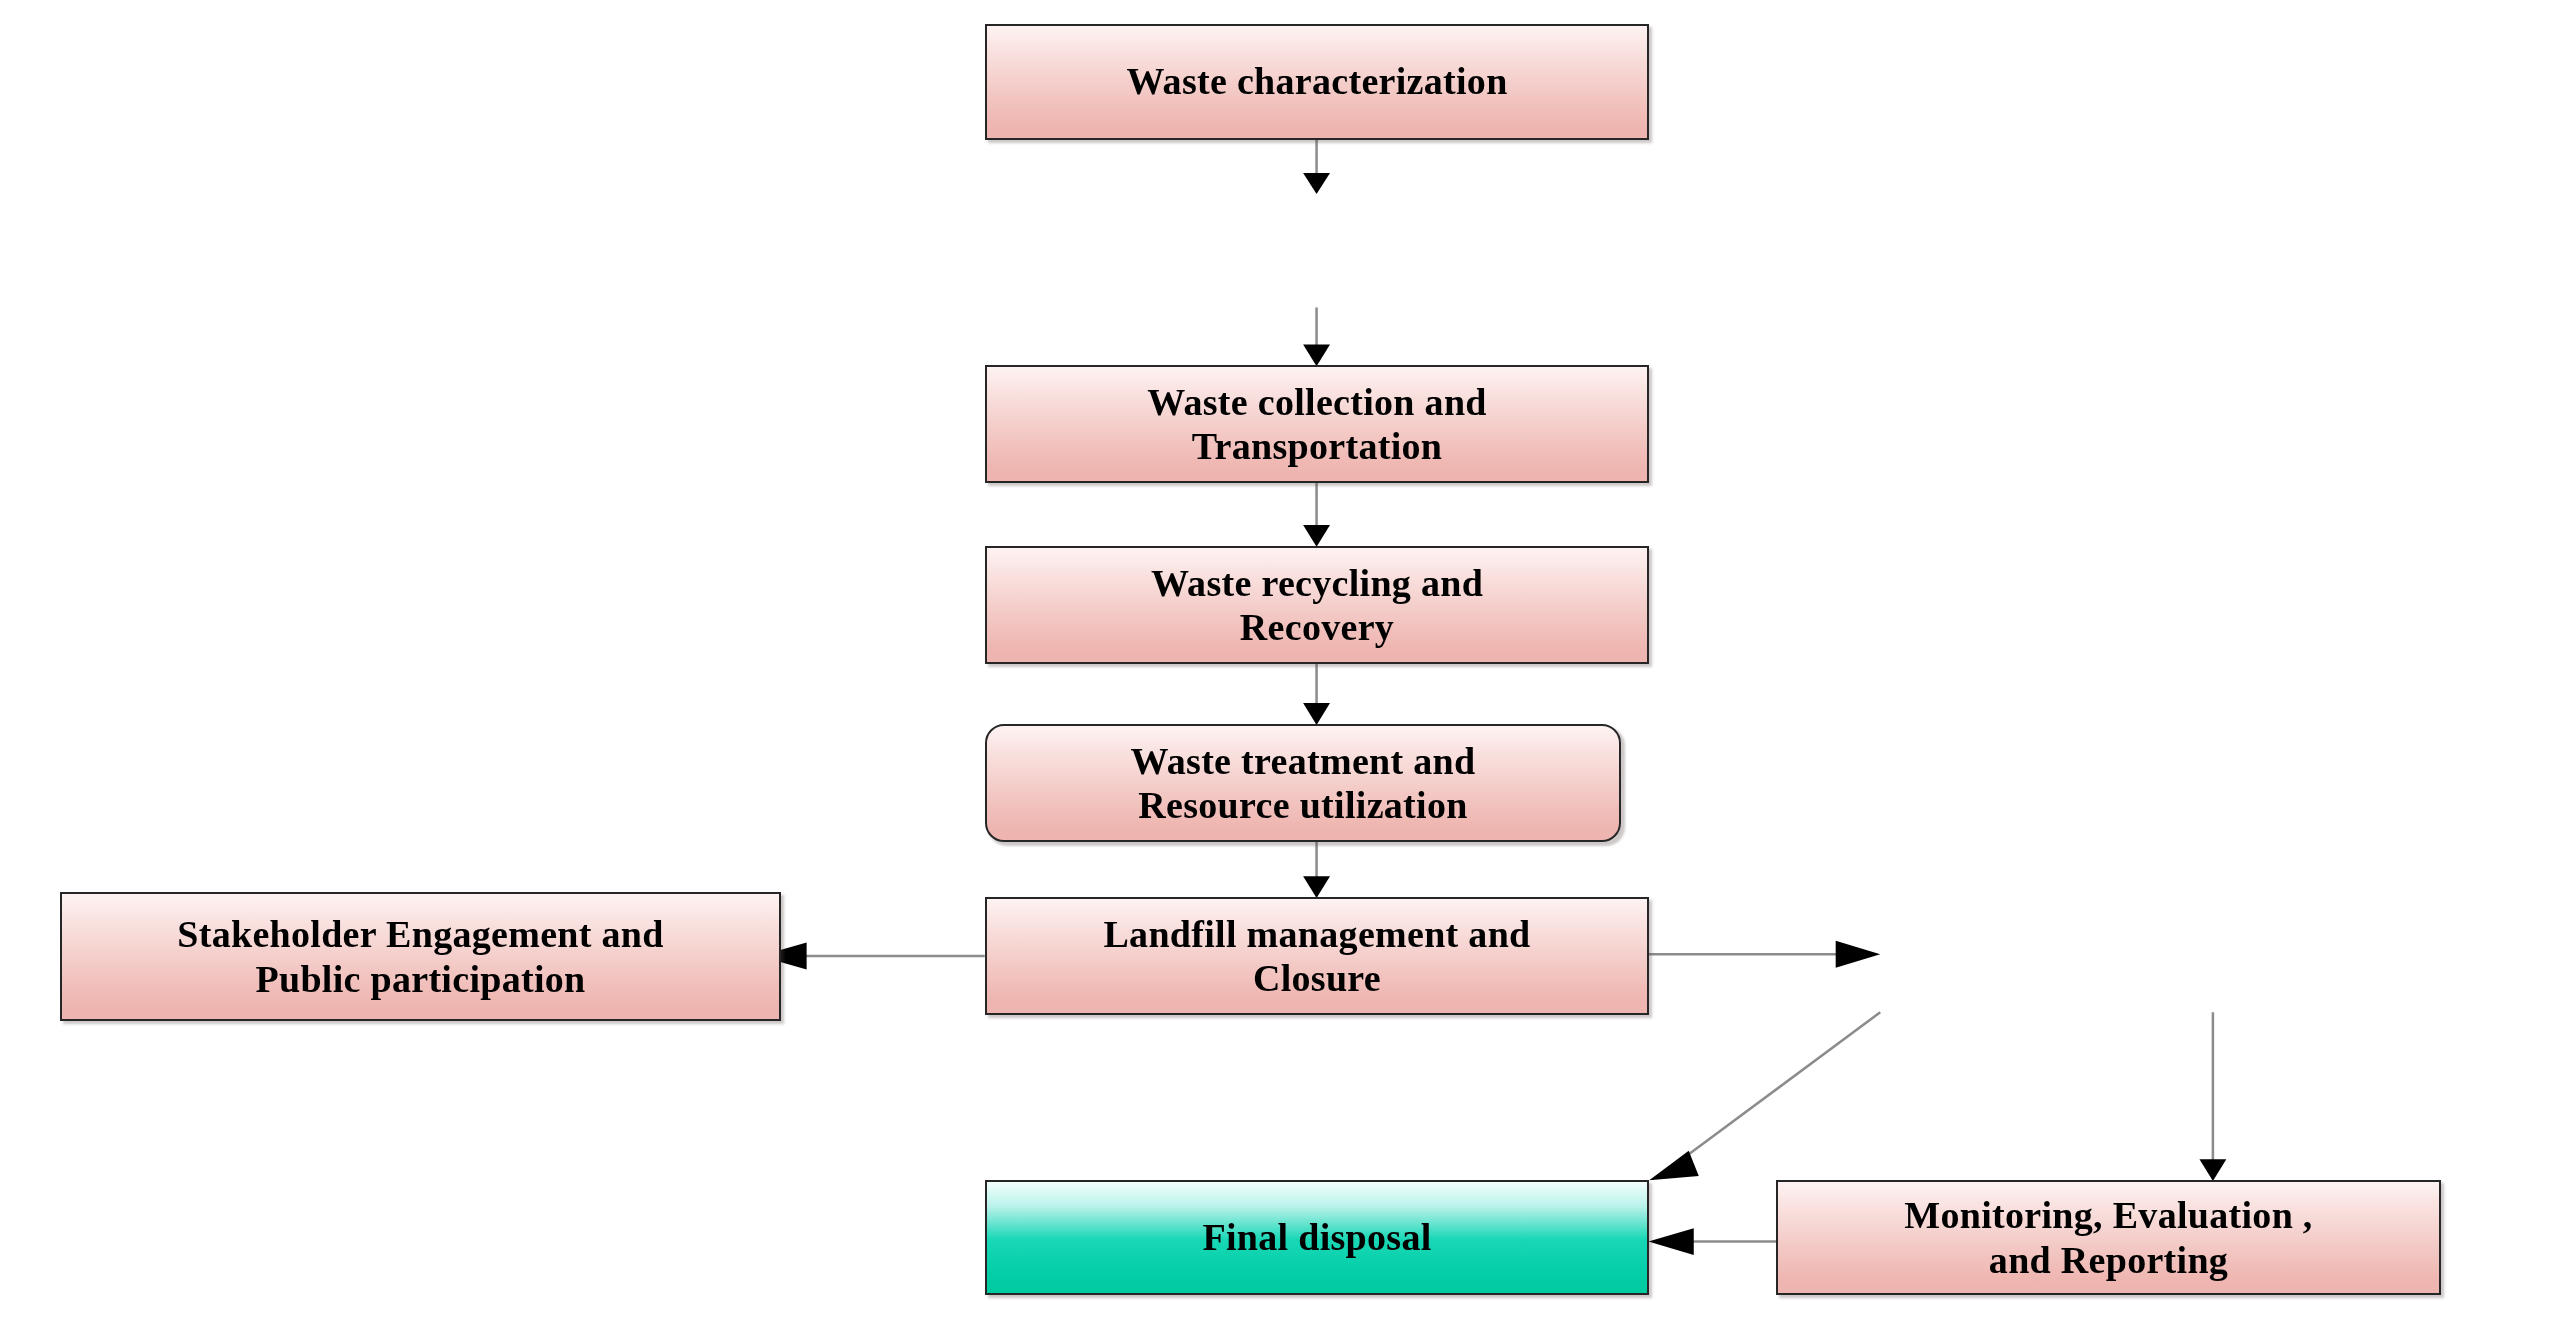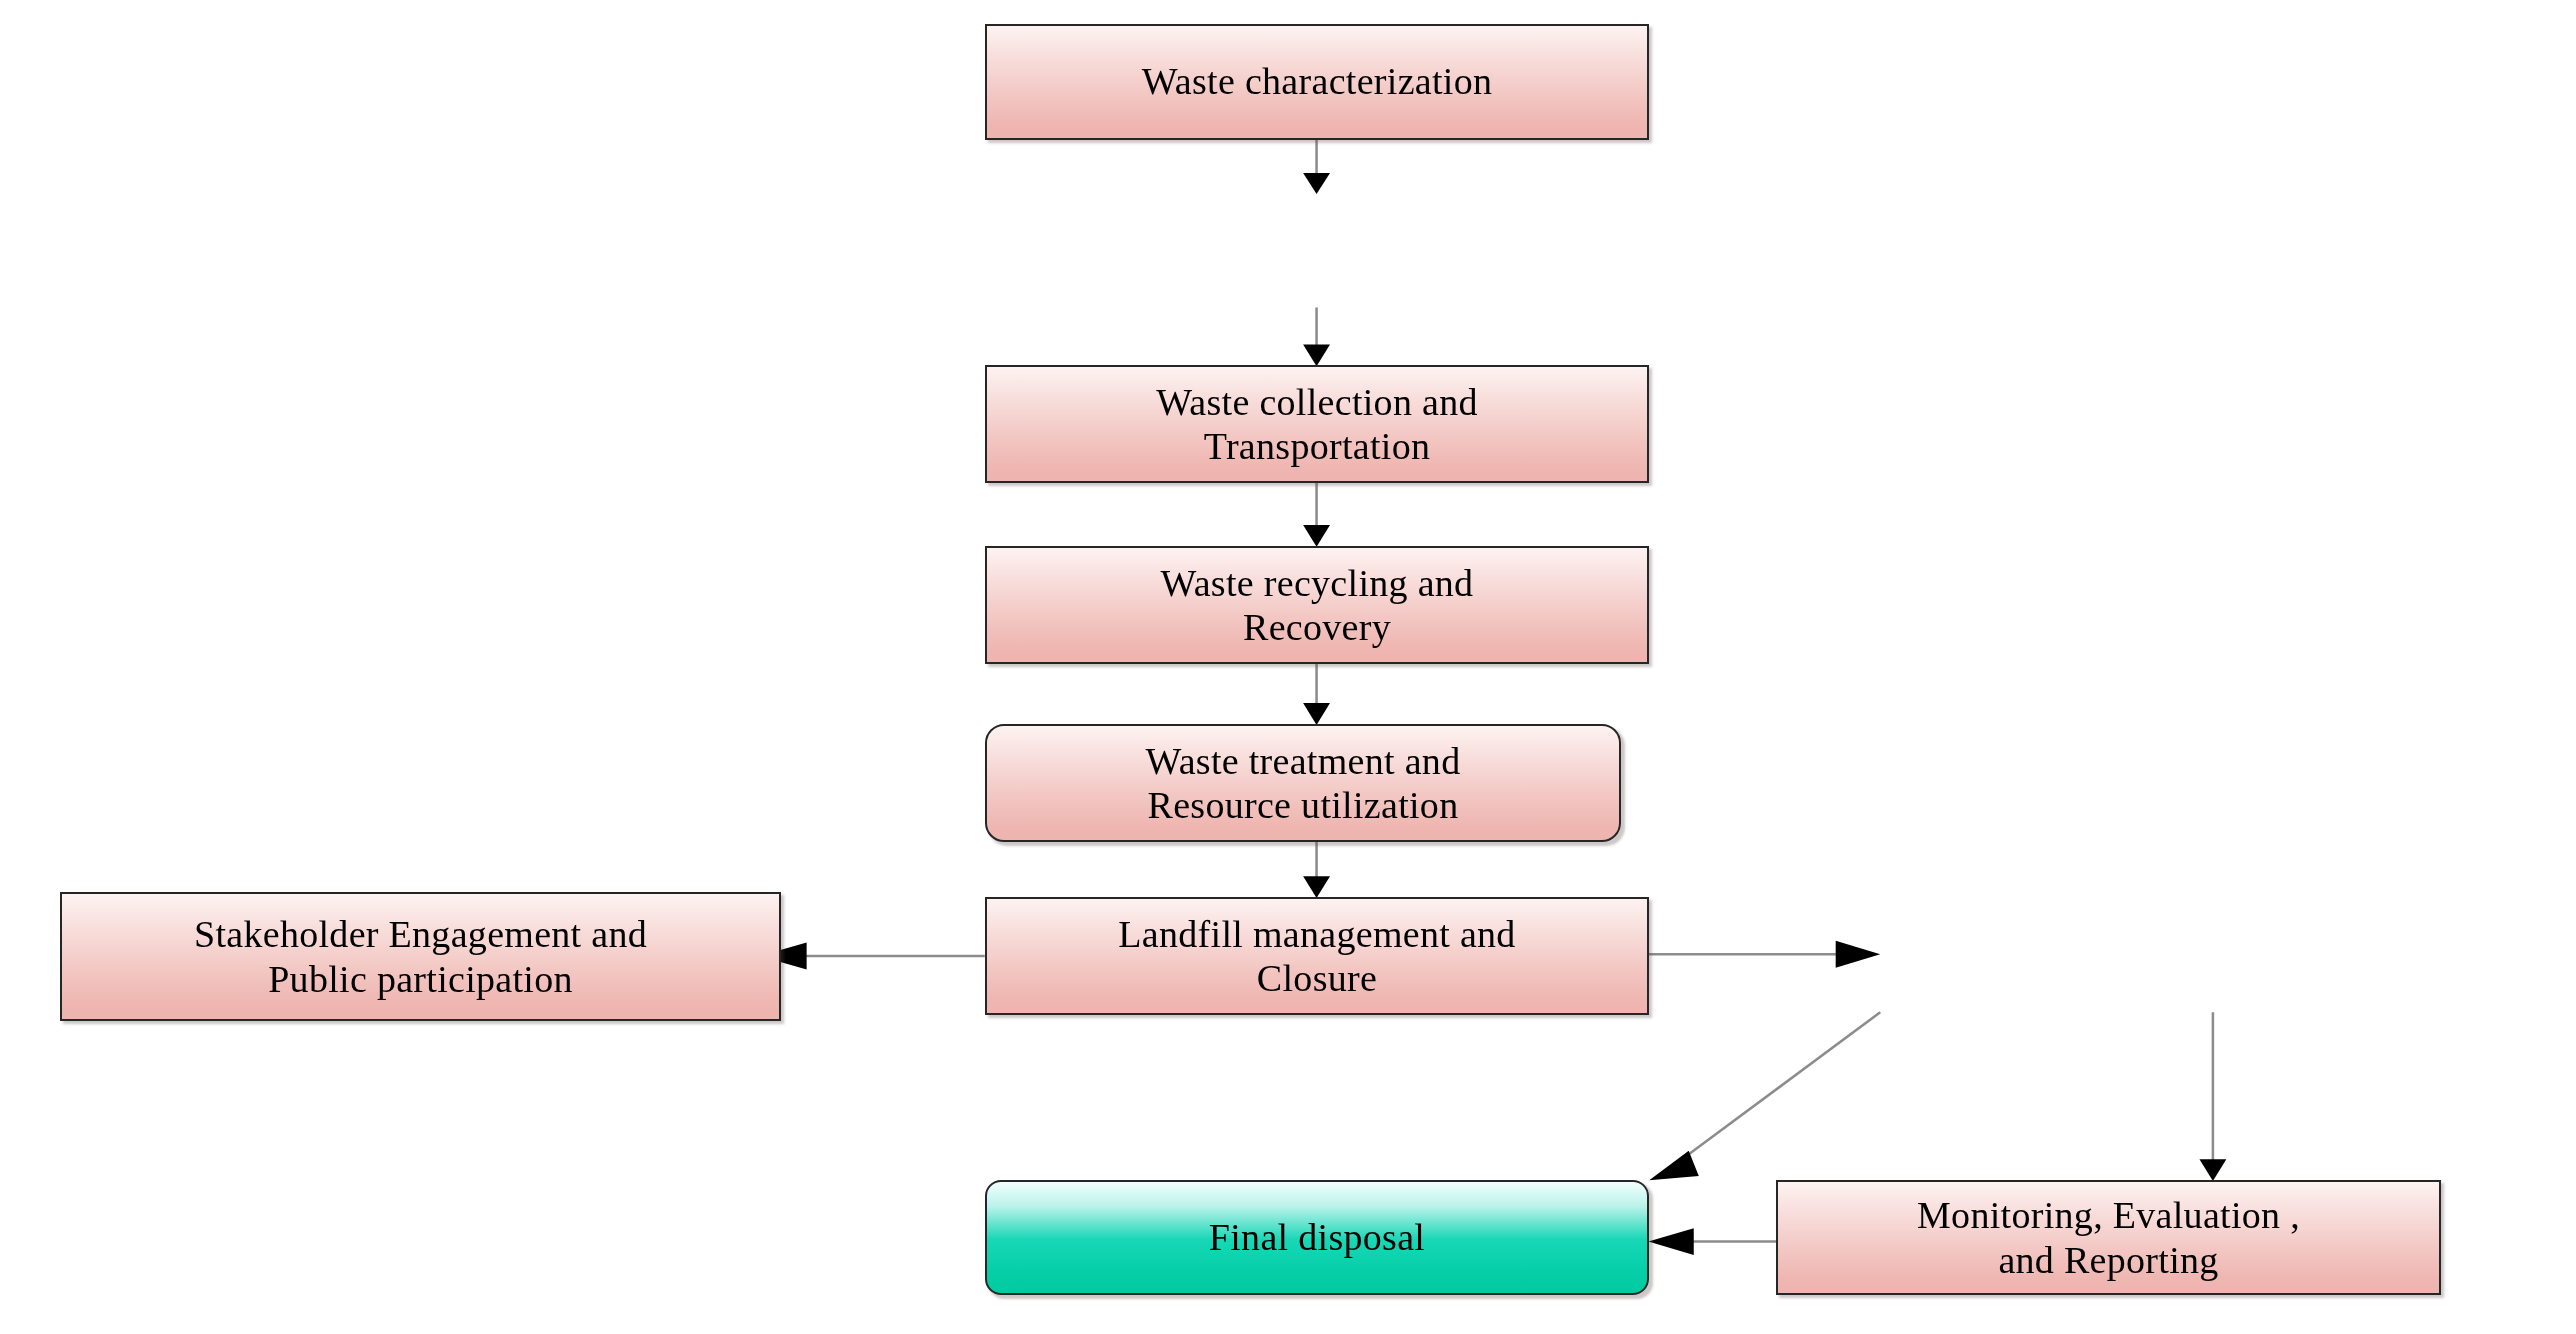--- a/index.html
+++ b/index.html
@@ -52,20 +52,21 @@
         #f2fffd 0%,
         #b9f2ea 22%,
         #18d7b6 52%,
         #05cfa8 80%,
         #02caa0 100%);
   }
   .node .label {
     display: block;
     padding: 0 10px;
     white-space: pre-line;
+    font-weight: bold;
   }
 </style>
 </head>
 <body>
 
 <div id="canvas">
 
   <svg id="edges" viewBox="0 0 3066 1588" xmlns="http://www.w3.org/2000/svg">
     <defs>
       <marker id="arrowDown" markerWidth="10" markerHeight="10" refX="5" refY="9" orient="auto" markerUnits="userSpaceOnUse">
@@ -144,21 +145,21 @@
     <span class="label">Landfill management and
 Closure</span>
   </div>
 
   <div class="node pink" style="left:38px; top:892px; width:721px; height:129px;margin-left:22px;">
     <span class="label">Stakeholder Engagement and
 Public participation</span>
   </div>
 
 
-  <div class="node teal" style="left:985px; top:1180px; width:664px; height:115px;border-radius:16px;">
+  <div class="node teal" style="left:985px; top:1180px; width:664px; height:115px;">
     <span class="label">Final disposal</span>
   </div>
 
   <div class="node pink" style="left:1776px; top:1180px; width:665px; height:115px;">
     <span class="label">Monitoring, Evaluation ,
 and Reporting</span>
   </div>
 
 </div>
 

